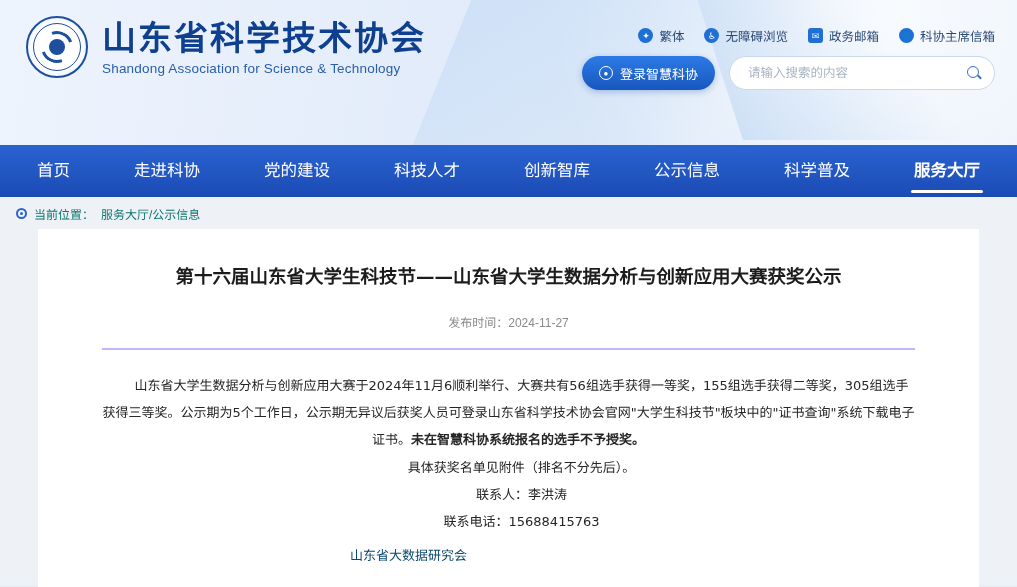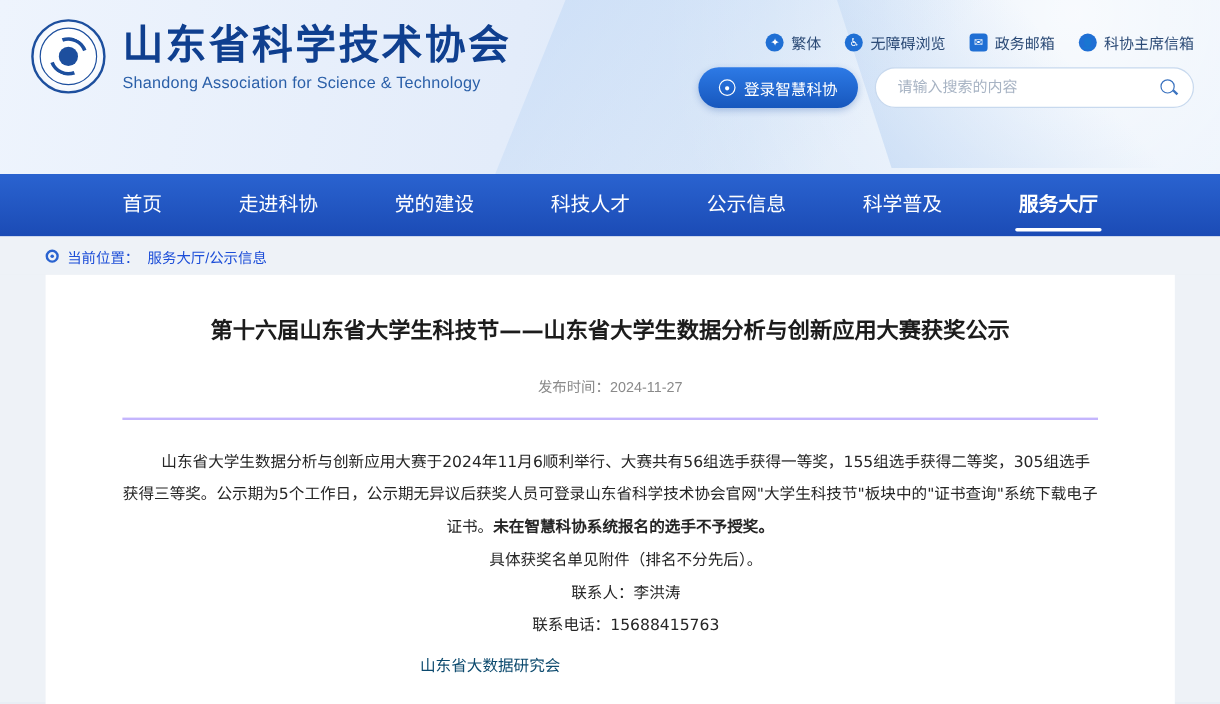--- a/index.html
+++ b/index.html
@@ -213,23 +213,23 @@
     border-radius: 2px;
   }
 
   
   .crumb-bar {
     width: 1017px;
     height: 32px;
     background: #eef2f7;
     display: flex;
     align-items: center;
-    padding-left: 38px;
+    padding-left: 16px;
     font-size: 12px;
-    color: #1d4ed8;
+    color: #0f766e;
     gap: 7px;
   }
   .crumb-ic {
     width: 11px; height: 11px;
     border-radius: 50%;
     border: 2px solid #2a63d0;
     position: relative;
   }
   .crumb-ic:before {
     content: "";
@@ -338,20 +338,21 @@
       <span class="mag"></span>
     </div>
   </div>
 </div>
 
 <div class="nav">
   <div class="nav-item">首页</div>
   <div class="nav-item">走进科协</div>
   <div class="nav-item">党的建设</div>
   <div class="nav-item">科技人才</div>
+  <div class="nav-item">创新智库</div>
   <div class="nav-item">公示信息</div>
   <div class="nav-item">科学普及</div>
   <div class="nav-item active">服务大厅</div>
 </div>
 
 <div class="crumb-bar">
   <span class="crumb-ic"></span>
   <span>当前位置：</span>
   <span>服务大厅/公示信息</span>
 </div>

